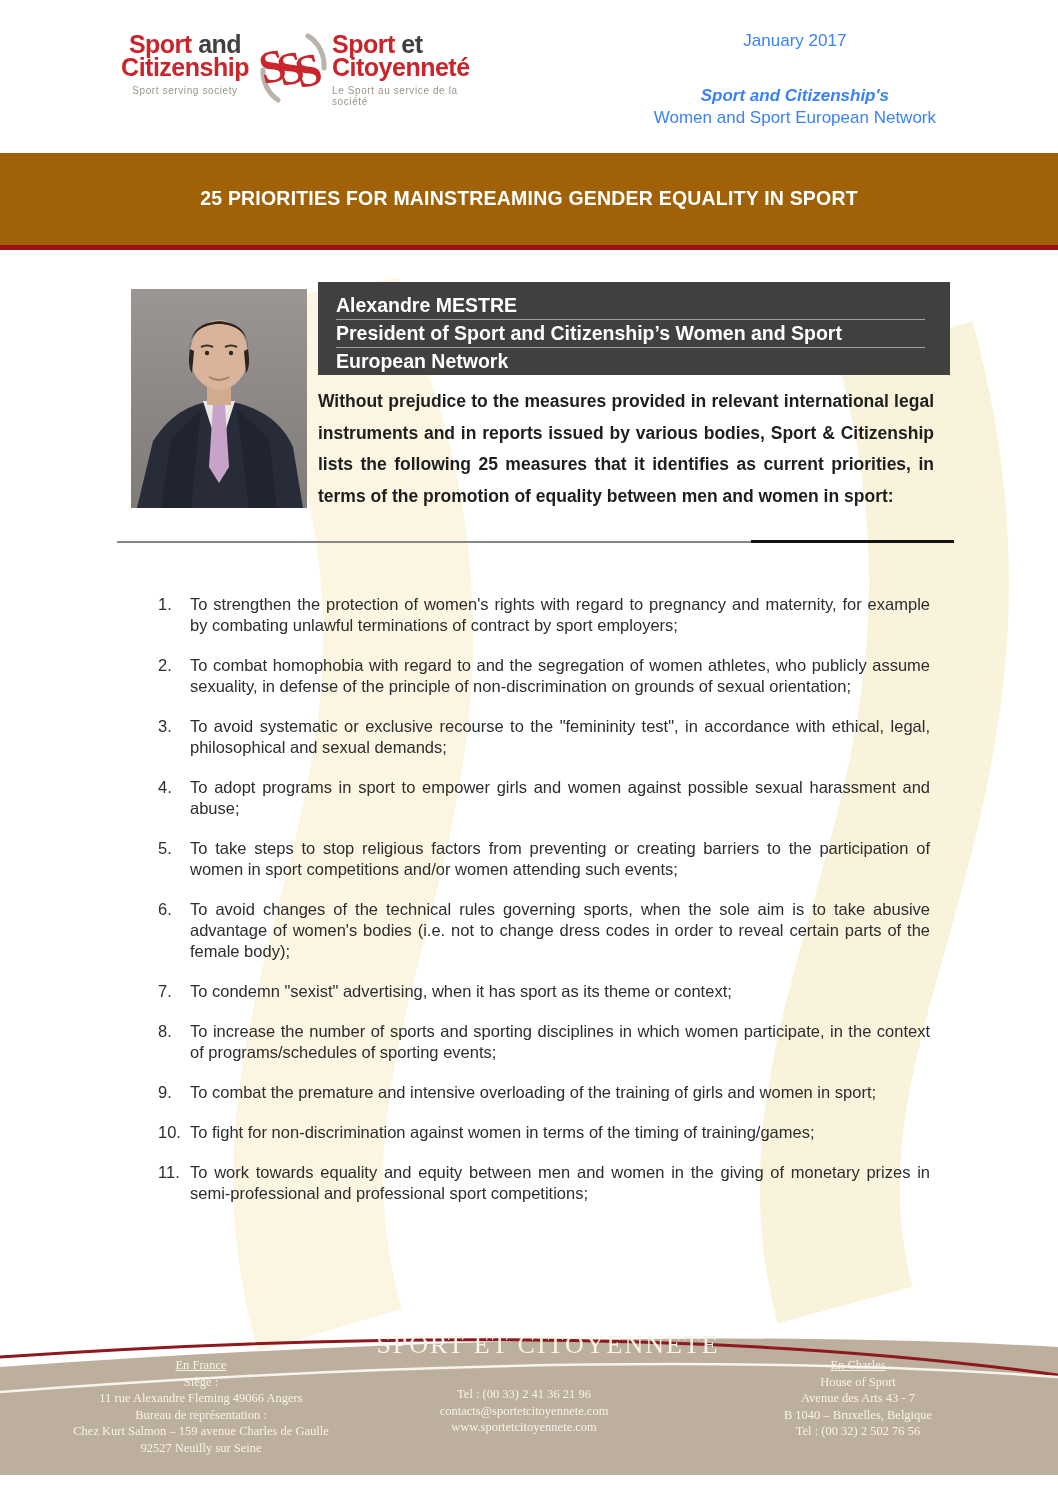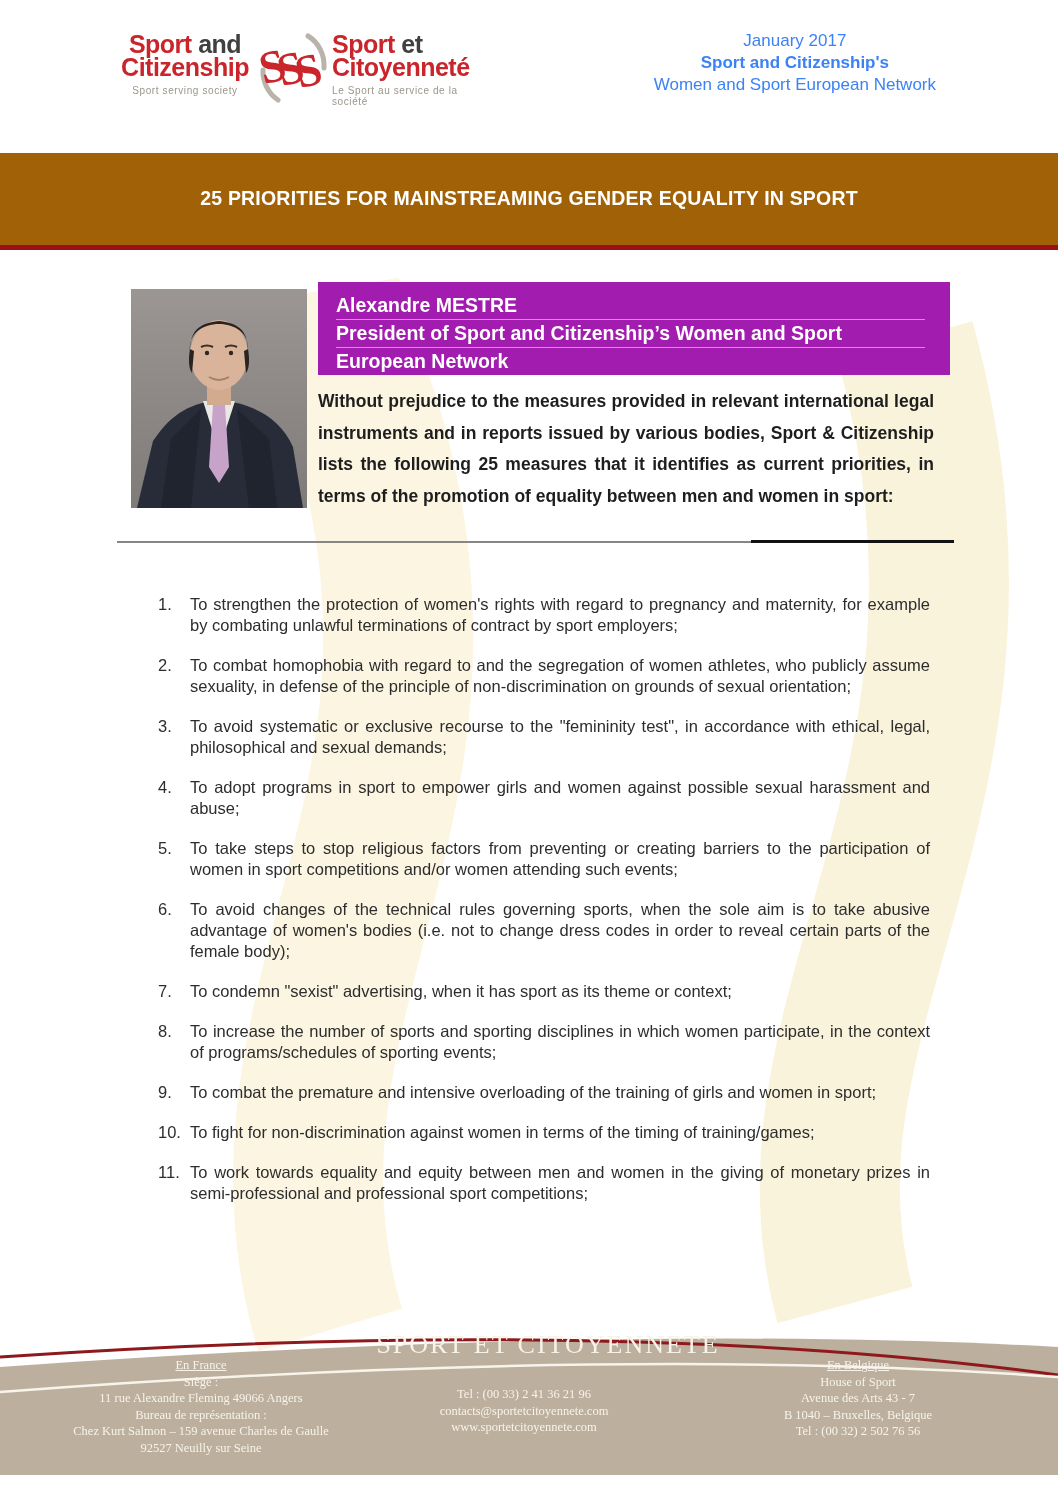--- a/index.html
+++ b/index.html
@@ -10,28 +10,28 @@
   .watermark{left:0;top:0;z-index:0;pointer-events:none;}
   
   .logo-block{top:33px;z-index:2;}
   .logo-en{left:116px;width:138px;text-align:center;}
   .logo-fr{left:332px;width:150px;text-align:left;}
   .logo-word{font-weight:bold;font-size:25px;line-height:23px;letter-spacing:-0.5px;color:#C9252B;}
   .logo-and{color:#404040;}
   .logo-tag{font-size:10px;color:#9B958B;margin-top:6px;letter-spacing:0.6px;}
   .logo-icon{left:258px;top:30px;width:70px;height:76px;}
   .header-meta{top:30px;right:122px;text-align:center;font-size:17px;line-height:22px;color:#3b82f6;z-index:2;}
-  .header-meta .it{font-weight:bold;}
+  .header-meta .it{font-style:italic;font-weight:bold;margin-top:33px;}
   
   .banner{top:153px;left:0;width:1058px;height:92px;border-bottom:5px solid #9C0F12;z-index:2;}
   .banner-title{position:absolute;left:0;right:0;top:34px;text-align:center;color:#ffffff;
                 font-weight:bold;font-size:19.5px;letter-spacing:0.2px;}
   
   .photo{left:131px;top:289px;width:176px;height:219px;z-index:2;}
-  .graybox{left:318px;top:282px;width:632px;height:93px;background:#a21caf;z-index:2;
+  .graybox{left:318px;top:282px;width:632px;height:93px;background:#404040;z-index:2;
            padding:10px 0 0 18px;box-sizing:border-box;}
   .graybox .row{color:#ffffff;font-weight:bold;font-size:19.5px;line-height:27px;
                 border-bottom:1px solid rgba(255,255,255,0.5);width:96%;}
   .graybox .row:last-child{border-bottom:none;}
   .intro{left:318px;top:386px;width:616px;font-size:17.5px;line-height:31.5px;font-weight:bold;
          color:#1e1e1e;text-align:justify;z-index:2;}
   
   .divider-gray{left:117px;top:541px;width:634px;height:2px;background:#868686;z-index:2;}
   .divider-black{left:751px;top:540px;width:203px;height:3px;background:#121212;z-index:2;}
   
@@ -195,21 +195,21 @@
 
   <div class="abs footer-text f-col f-contact">
     <div>
         <div>Tel : (00 33) 2 41 36 21 96</div>
         <div>contacts@sportetcitoyennete.com</div>
         <div>www.sportetcitoyennete.com</div>
       </div>
   </div>
 
   <div class="abs footer-text f-col f-belgium">
-    <div class="f-heading">En Belgique</div>
+    <div class="f-heading">En Charles</div>
     <div>
         <div>House of Sport</div>
         <div>Avenue des Arts 43 - 7</div>
         <div>B 1040 – Bruxelles, Belgique</div>
         <div>Tel : (00 32) 2 502 76 56</div>
       </div>
   </div>
 
 </div>
 

